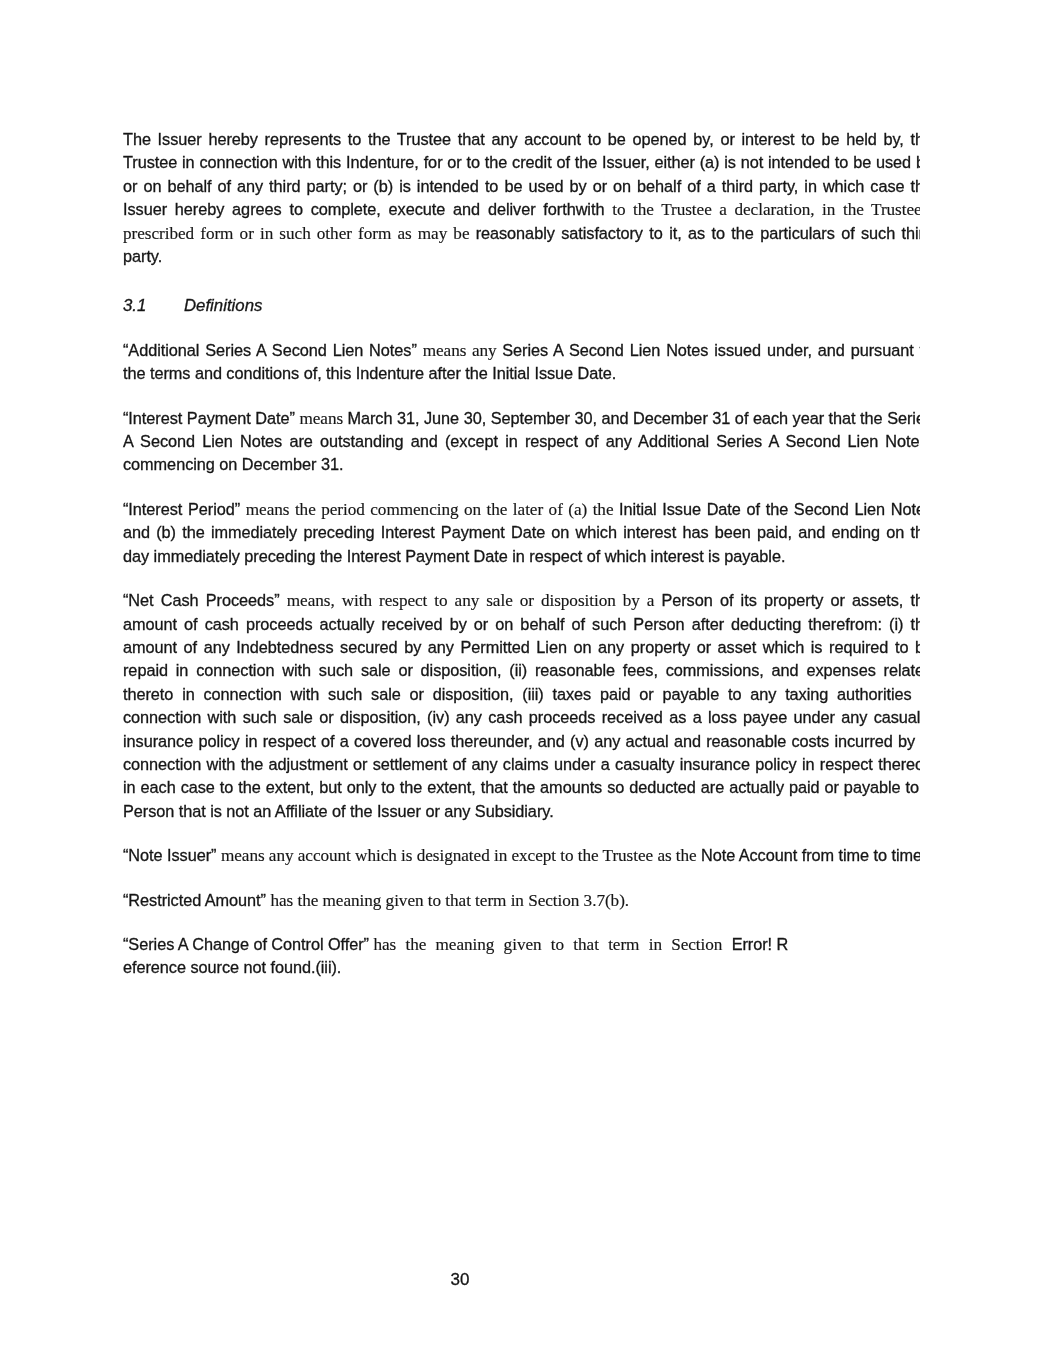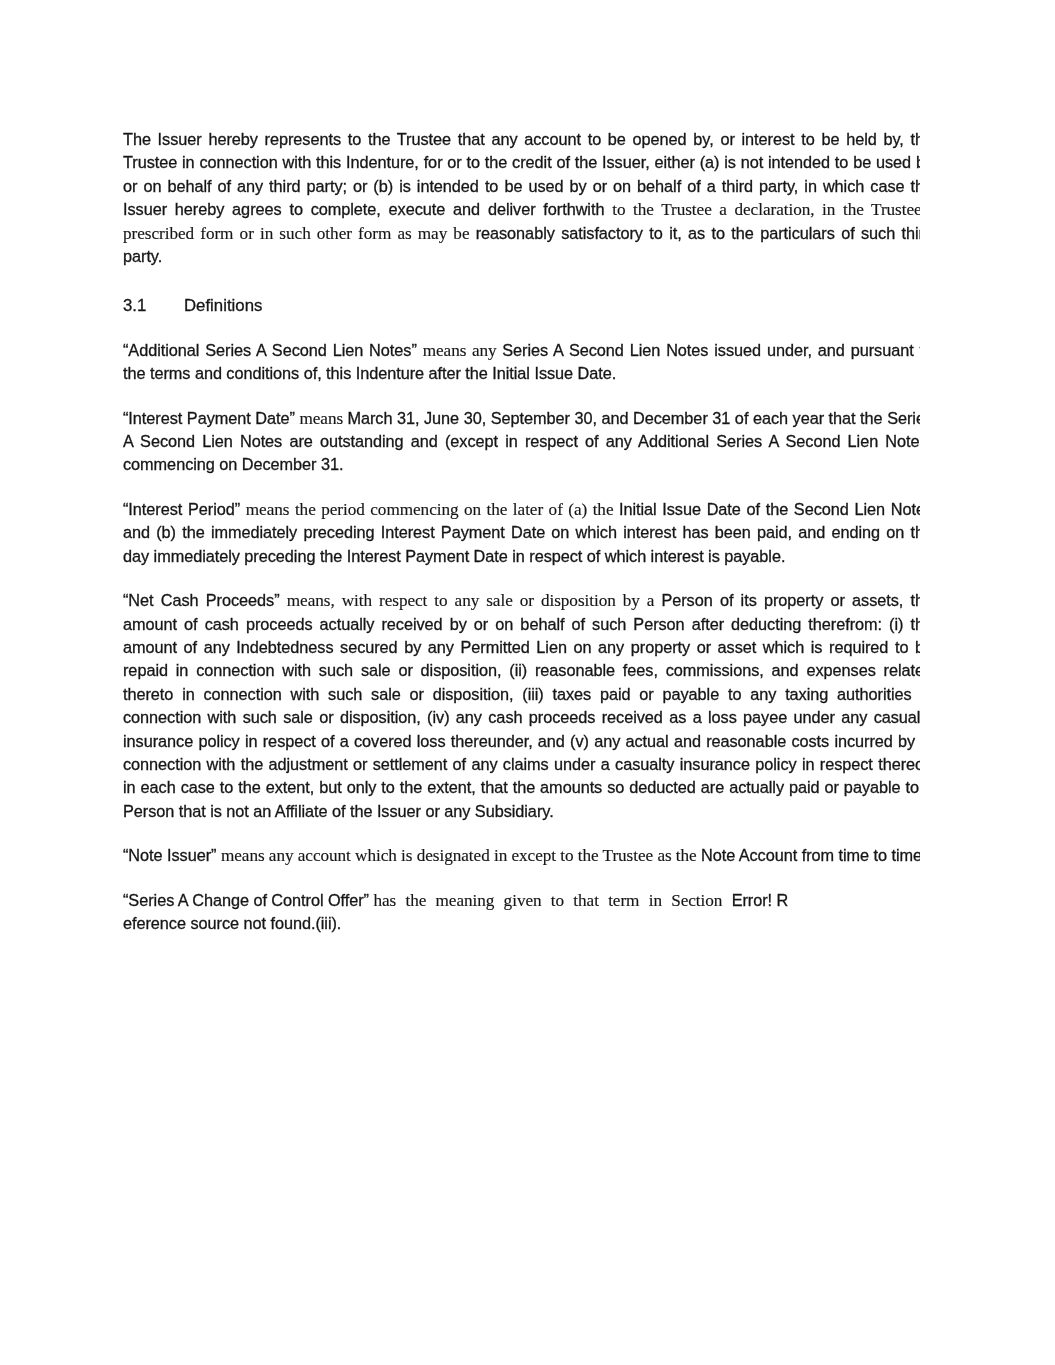--- a/index.html
+++ b/index.html
@@ -47,20 +47,21 @@
     font-size: 17px;
     line-height: 23.4px;
     letter-spacing: 0.8px;
     -webkit-text-stroke: 0.3px currentColor;
   }
 
   .section {
     margin-top: 26px;
     font-size: 16.8px;
     line-height: 23.4px;
+    font-style: italic;
     -webkit-text-stroke: 0.3px currentColor;
   }
   .sec-num { display: inline-block; min-width: 61px; }
 
   
   .content [data-name="definition-series-a-change-of-control-offer"] .f-serif {
     word-spacing: 5px;
   }
 
   .page-number {
@@ -78,15 +79,17 @@
 
 <div class="page" data-name="document-page">
   <main class="content" data-name="document-body">
       <p class="para" data-name="intro-paragraph"><span class="f-sans" data-name="text-segment">The Issuer hereby represents to the Trustee that any account to be opened by, or interest to be held by, the Trustee in connection with this Indenture, for or to the credit of the Issuer, either (a) is not intended to be used by or on behalf of any third party; or (b) is intended to be used by or on behalf of a third party, in which case the Issuer hereby agrees to complete, execute and deliver forthwith </span><span class="f-serif" data-name="text-segment">to the Trustee a declaration, in the Trustee’s prescribed form or in such other form as may be </span><span class="f-sans" data-name="text-segment">reasonably satisfactory to it, as to the particulars of such third party.</span></p>
       <div class="section" data-name="section-3-1-heading"><span class="sec-num" data-name="section-number">3.1</span><span class="sec-title" data-name="section-title">Definitions</span></div>
       <p class="para" data-name="definition-additional-series-a-second-lien-notes"><span class="f-sans" data-name="text-segment">“Additional Series A Second Lien Notes” </span><span class="f-serif" data-name="text-segment">means any </span><span class="f-sans" data-name="text-segment">Series A Second Lien Notes issued under, and pursuant to the terms and conditions of, this Indenture after the Initial Issue Date.</span></p>
       <p class="para" data-name="definition-interest-payment-date"><span class="f-sans" data-name="text-segment">“Interest Payment Date” </span><span class="f-serif" data-name="text-segment">means </span><span class="f-sans" data-name="text-segment">March 31, June 30, September 30, and December 31 of each year that the Series A Second Lien Notes are outstanding and (except in respect of any Additional Series A Second Lien Notes) commencing on December 31.</span></p>
       <p class="para" data-name="definition-interest-period"><span class="f-sans" data-name="text-segment">“Interest Period” </span><span class="f-serif" data-name="text-segment">means the period commencing on the later of (a) the </span><span class="f-sans" data-name="text-segment">Initial Issue Date of the Second Lien Notes and (b) the immediately preceding Interest Payment Date on which interest has been paid, and ending on the day immediately preceding the Interest Payment Date in respect of which interest is payable.</span></p>
       <p class="para" data-name="definition-net-cash-proceeds"><span class="f-sans" data-name="text-segment">“Net Cash Proceeds” </span><span class="f-serif" data-name="text-segment">means, with respect to any sale or disposition by a </span><span class="f-sans" data-name="text-segment">Person of its property or assets, the amount of cash proceeds actually received by or on behalf of such Person after deducting therefrom: (i) the amount of any Indebtedness secured by any Permitted Lien on any property or asset which is required to be repaid in connection with such sale or disposition, (ii) reasonable fees, commissions, and expenses related thereto in connection with such sale or disposition, (iii) taxes paid or payable to any taxing authorities in connection with such sale or disposition, (iv) any cash proceeds received as a loss payee under any casualty insurance policy in respect of a covered loss thereunder, and (v) any actual and reasonable costs incurred by in connection with the adjustment or settlement of any claims under a casualty insurance policy in respect thereof, in each case to the extent, but only to the extent, that the amounts so deducted are actually paid or payable to a Person that is not an Affiliate of the Issuer or any Subsidiary.</span></p>
       <p class="para" data-name="definition-note-account"><span class="f-sans" data-name="text-segment">“Note Issuer” </span><span class="f-serif" data-name="text-segment">means any account which is designated in except to the Trustee as the </span><span class="f-sans" data-name="text-segment">Note Account from time to time.</span></p>
+      <p class="para" data-name="definition-restricted-amount"><span class="f-sans" data-name="text-segment">“Restricted Amount” </span><span class="f-serif" data-name="text-segment">has the meaning given to that term in Section 3.7(b).</span></p>
       <p class="para" data-name="definition-series-a-change-of-control-offer"><span class="f-sans" data-name="text-segment">“Series A Change of Control Offer” </span><span class="f-serif" data-name="text-segment">has the meaning given to that term in Section </span><span class="f-sans" data-name="text-segment">Error! R</span><br><span class="f-sans" data-name="text-segment">eference source not found.(iii).</span></p>
     </main>
+  <div class="page-number" data-name="page-number">30</div>
 </div>
 
 </body></html>

